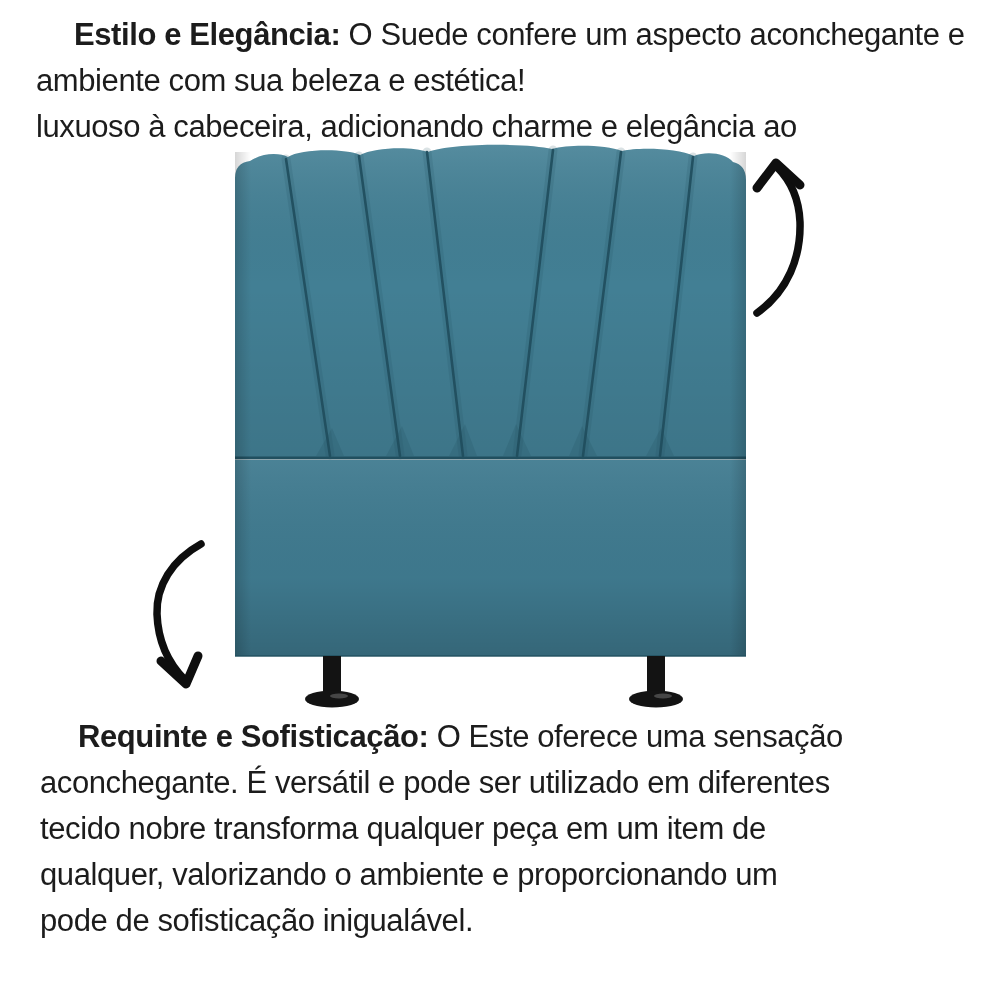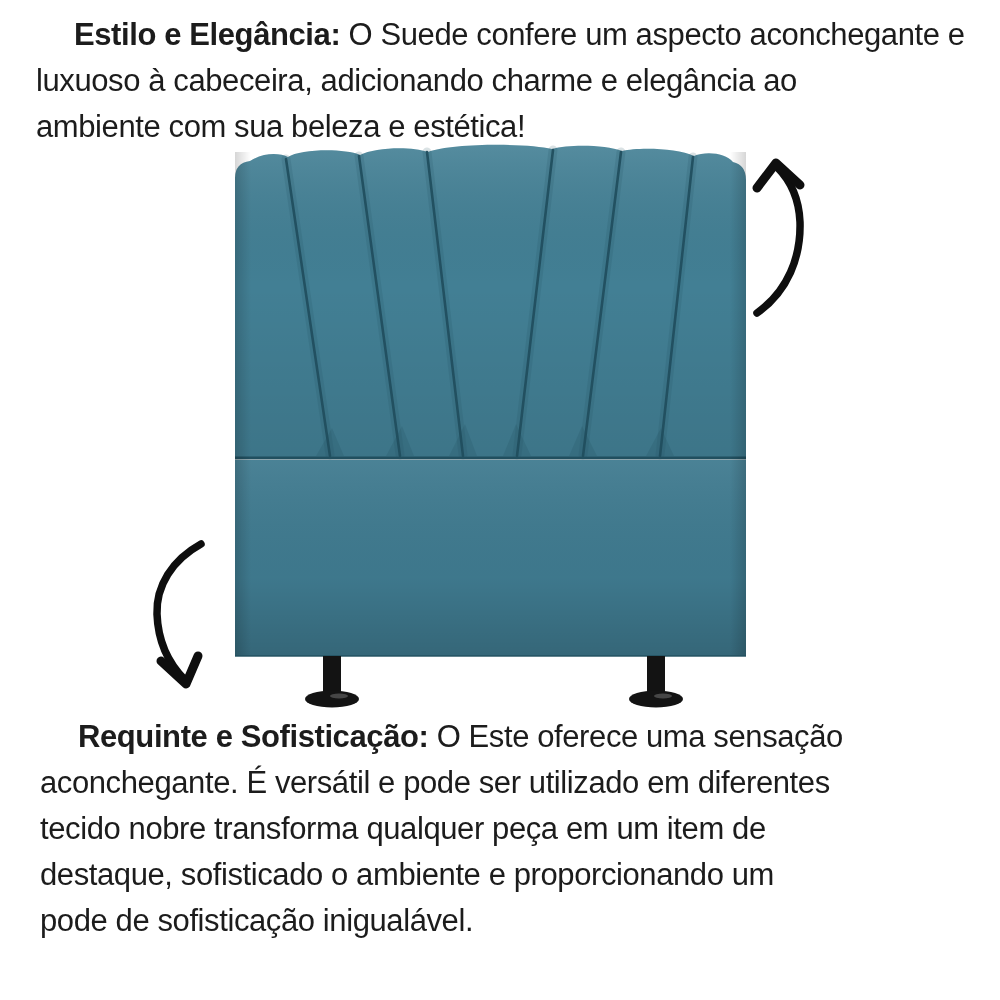--- a/index.html
+++ b/index.html
@@ -18,22 +18,22 @@
   .para-bottom{left:40px;top:714px;}
   .art{position:absolute;left:0;top:0;width:1000px;height:1000px;display:block;}
 </style>
 </head>
 <body>
 
 <div class="canvas">
 
   <div class="para para-top">
     <div class="line"><strong>Estilo e Elegância:</strong><span> O Suede confere um aspecto aconchegante e</span></div>
+    <div class="line">ambiente com sua beleza e estética!</div>
     <div class="line">luxuoso à cabeceira, adicionando charme e elegância ao</div>
-    <div class="line">ambiente com sua beleza e estética!</div>
   </div>
 
   <svg class="art" viewBox="0 0 1000 1000" aria-hidden="true">
     <defs>
       <linearGradient id="gOverlayUpper" x1="0" y1="0" x2="0" y2="1">
         <stop offset="0" stop-color="#ffffff" stop-opacity="0.10"></stop>
         <stop offset="0.45" stop-color="#000000" stop-opacity="0"></stop>
         <stop offset="1" stop-color="#000000" stop-opacity="0.08"></stop>
       </linearGradient>
       <linearGradient id="gOverlayLower" x1="0" y1="0" x2="0" y2="1">
@@ -137,17 +137,17 @@
         <path d="M201,544 C 172,560 156,586 157,614 C 158,641 168,663 185,680" stroke-width="7.5"></path>
         <path d="M161,661 L 186,684 L 198,656" stroke-width="9"></path>
       </g>
     </g>
   </svg>
 
   <div class="para para-bottom">
     <div class="line"><strong>Requinte e Sofisticação:</strong><span> O Este oferece uma sensação</span></div>
     <div class="line">aconchegante. É versátil e pode ser utilizado em diferentes</div>
     <div class="line">tecido nobre transforma qualquer peça em um item de</div>
-    <div class="line">destaque, sofisticado o ambiente e proporcionando um</div>
+    <div class="line">qualquer, valorizando o ambiente e proporcionando um</div>
     <div class="line">pode de sofisticação inigualável.</div>
   </div>
 
 </div>
 
 </body></html>

